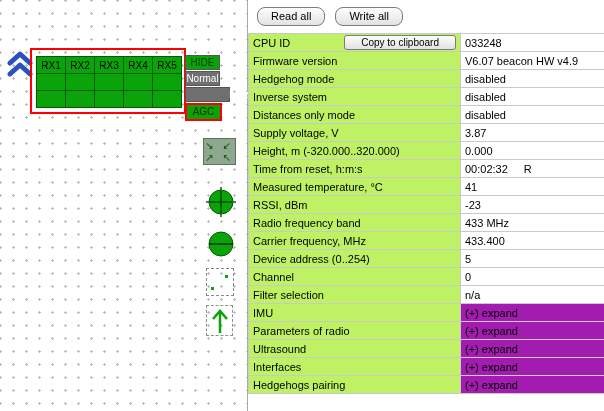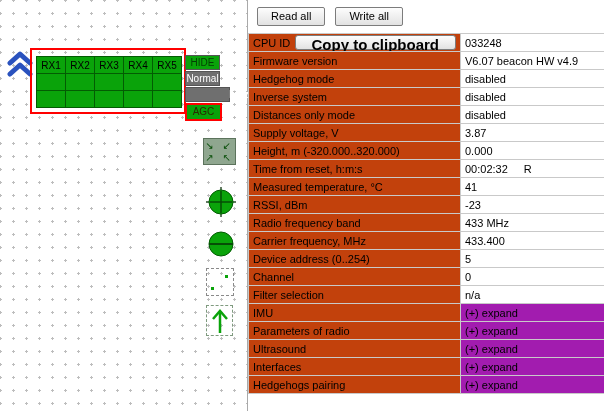--- a/index.html
+++ b/index.html
@@ -77,45 +77,44 @@
   .right-panel { width: 356px; height: 411px; background: #fff; position: relative; flex: 1; }
   .toolbar { height: 33px; padding: 7px 0 0 9px; }
   .win-btn {
     display: inline-block;
     font-family: "Liberation Sans", sans-serif;
     font-size: 11px;
     padding: 2px 13px 3px 13px;
     margin-right: 7px;
     background: linear-gradient(#fdfdfd, #e2e2e2);
     border: 1px solid #7c7c7c;
-    border-radius: 2px;
+    border-radius: 8px;
     cursor: default;
   }
   .props { border-collapse: collapse; width: 356px; table-layout: fixed; }
   .props td {
     border: 1px solid #c9c9c9;
     height: 18px;
     padding: 1px 4px;
     font-size: 11px;
     overflow: hidden; white-space: nowrap;
   }
-  .props td.label-cell { width: 212px; background: #c2410c; }
+  .props td.label-cell { width: 212px; background: #bef264; }
   .props td.value-cell { width: 144px; background: #ffffff; }
   .props td.value-cell.expand { background: #a21caf; }
   .label-flex { display: flex; align-items: center; justify-content: space-between; }
   .cell-btn {
     font-family: "Liberation Sans", sans-serif;
-    font-size: 15px;
+    font-size: 10px;
     padding: 0 16px;
     height: 15px;
     background: linear-gradient(#fdfdfd, #e2e2e2);
     border: 1px solid #7c7c7c;
     border-radius: 3px;
     cursor: default;
-    font-weight: bold;
   }
   .suffix { margin-left: 16px; }
 </style>
 </head>
 <body>
 
 <div class="app">
 
   <div class="left-panel">
 

